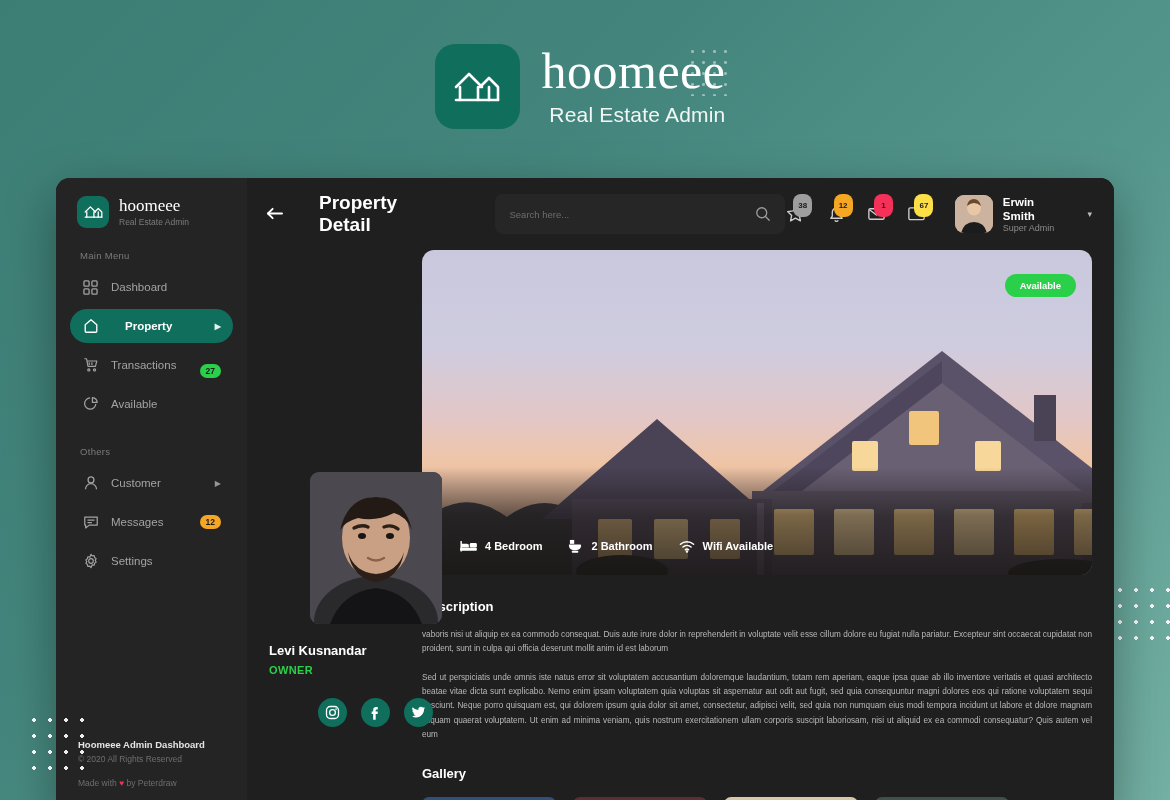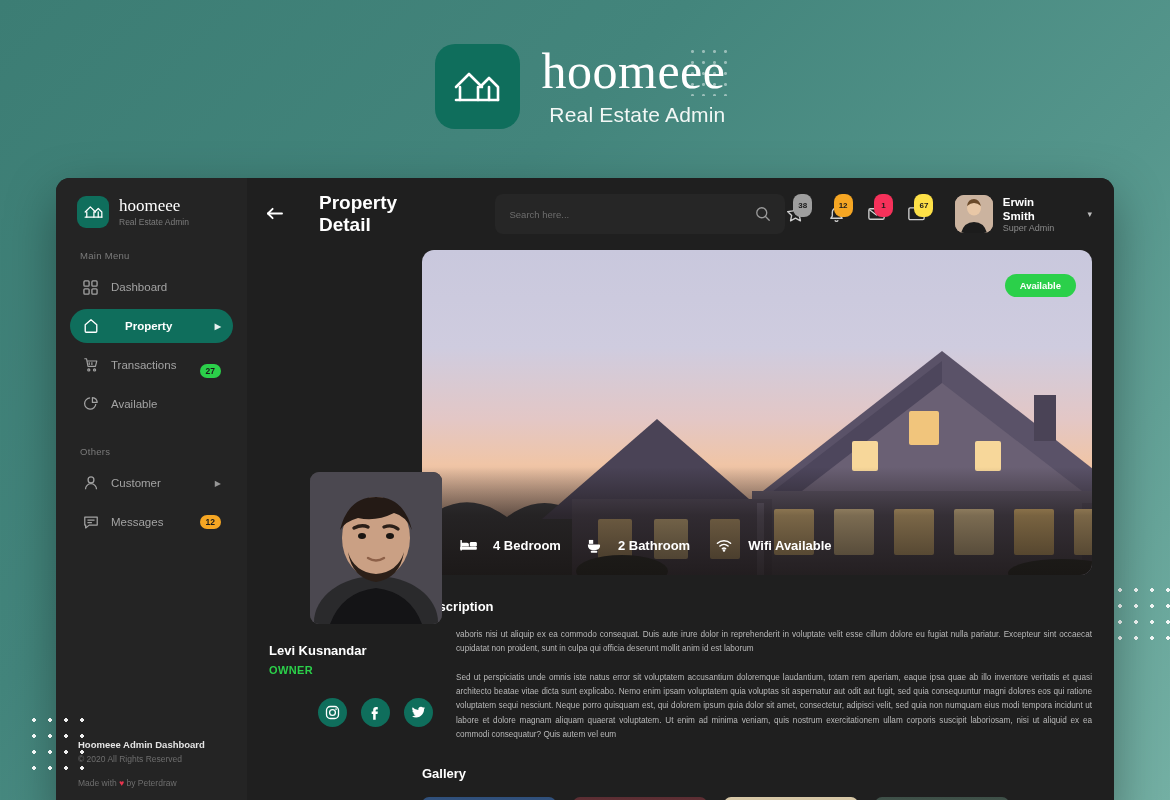--- a/index.html
+++ b/index.html
@@ -158,21 +158,21 @@
     background: #2bd04a; color: #fff; font-size: 9.5px; font-weight: bold;
     padding: 6px 15px; border-radius: 14px;
   }
   .hero-overlay {
     position: absolute; left: 0; right: 0; bottom: 0; height: 108px; z-index: 4;
     background: linear-gradient(180deg, rgba(20,16,14,0) 0%, rgba(20,16,14,.55) 45%, rgba(20,16,14,.78) 100%);
   }
   .hero-info { position: absolute; left: 38px; bottom: 22px; z-index: 5; }
   .hero-title { font-size: 19px; color: #fff; font-weight: bold; letter-spacing: .2px; }
   .hero-feats { display: flex; gap: 26px; margin-top: 12px; }
-  .feat { display: flex; align-items: center; gap: 16px; color: #fff; font-size: 13px; font-weight: bold; }
+  .feat { display: flex; align-items: center; gap: 8px; color: #fff; font-size: 11px; font-weight: bold; }
 
   
   .owner {
     position: absolute; left: 22px; top: 222px; width: 213px; z-index: 6;
   }
   .owner-photo {
     width: 132px; height: 152px; margin: 0 auto; border-radius: 9px; overflow: hidden;
     background: #3c3a3d; position: relative;
   }
   .owner-name { font-size: 13px; color: #fff; font-weight: bold; margin-top: 19px; }
@@ -180,21 +180,21 @@
   .owner-addr { font-size: 9px; color: #8d8d8d; line-height: 1.5; margin-top: 21px; padding: 0 16px; }
   .socials { display: flex; justify-content: center; gap: 14px; margin-top: 22px; }
   .soc {
     width: 29px; height: 29px; border-radius: 50%; background: #0f6e5c;
     display: flex; align-items: center; justify-content: center; cursor: pointer;
   }
 
   
   .detail { margin-left: 153px; padding-top: 24px; }
   .sec-title { font-size: 13px; color: #fff; font-weight: bold; }
-  .para { font-size: 8.2px; color: #b9b9b9; line-height: 1.75; margin-top: 14px; text-align: justify; margin-left: 34px; }
+  .para { font-size: 8.2px; color: #b9b9b9; line-height: 1.75; margin-top: 14px; text-align: justify; }
   .para2 { margin-top: 14px; }
   .gallery-title { margin-top: 24px; }
   .gallery { display: flex; gap: 17px; margin-top: 16px; }
   .thumb { width: 134px; height: 84px; border-radius: 7px; overflow: hidden; position: relative; }
   .t1 { background: linear-gradient(180deg, #2f4f7a 0%, #4a6fa5 40%, #8fa8c4 100%); }
   .t2 { background: linear-gradient(180deg, #5a2d33 0%, #a04a3c 45%, #d9a06a 100%); }
   .t3 { background: linear-gradient(180deg, #d8c9a8 0%, #b9a484 50%, #8c7a5e 100%); }
   .t4 { background: linear-gradient(180deg, #3d4f47 0%, #6d8273 50%, #b4c1ad 100%); }
 </style>
 </head>
@@ -305,20 +305,29 @@
         <span class="ico">
           <svg width="16" height="16" viewBox="0 0 18 18" fill="none" stroke="currentColor" stroke-width="1.4" stroke-linejoin="round">
             <path d="M2 3.5 h14 v9 H7 l-4 3.2 V12.5 H2 Z"></path>
               <path d="M5 7 h8 M5 9.6 h5"></path>
           </svg>
         </span>
         <span class="nav-label">Messages</span>
         <span class="badge-pill badge-orange">12</span>
       </div>
 
+      <div class="nav-item">
+        <span class="ico">
+          <svg width="16" height="16" viewBox="0 0 18 18" fill="none" stroke="currentColor" stroke-width="1.3" stroke-linejoin="round">
+            <circle cx="9" cy="9" r="2.6"></circle>
+            <path d="M9 1.5 l1.3 1.8 2.2-.5 .5 2.2 1.8 1.3 -1 2 1 2 -1.8 1.3 -.5 2.2 -2.2-.5 L9 16.5 l-1.3-1.8 -2.2 .5 -.5-2.2 -1.8-1.3 1-2 -1-2 1.8-1.3 .5-2.2 2.2 .5 Z"></path>
+          </svg>
+        </span>
+        <span class="nav-label">Settings</span>
+      </div>
     </nav>
 
     <div class="side-foot">
       <div class="foot-title">Hoomeee Admin Dashboard</div>
       <div class="foot-copy">© 2020 All Rights Reserved</div>
       <div class="foot-made"><span>Made with </span><span class="heart">♥</span><span> by Peterdraw</span></div>
     </div>
   </aside>
 
   <div class="main">

